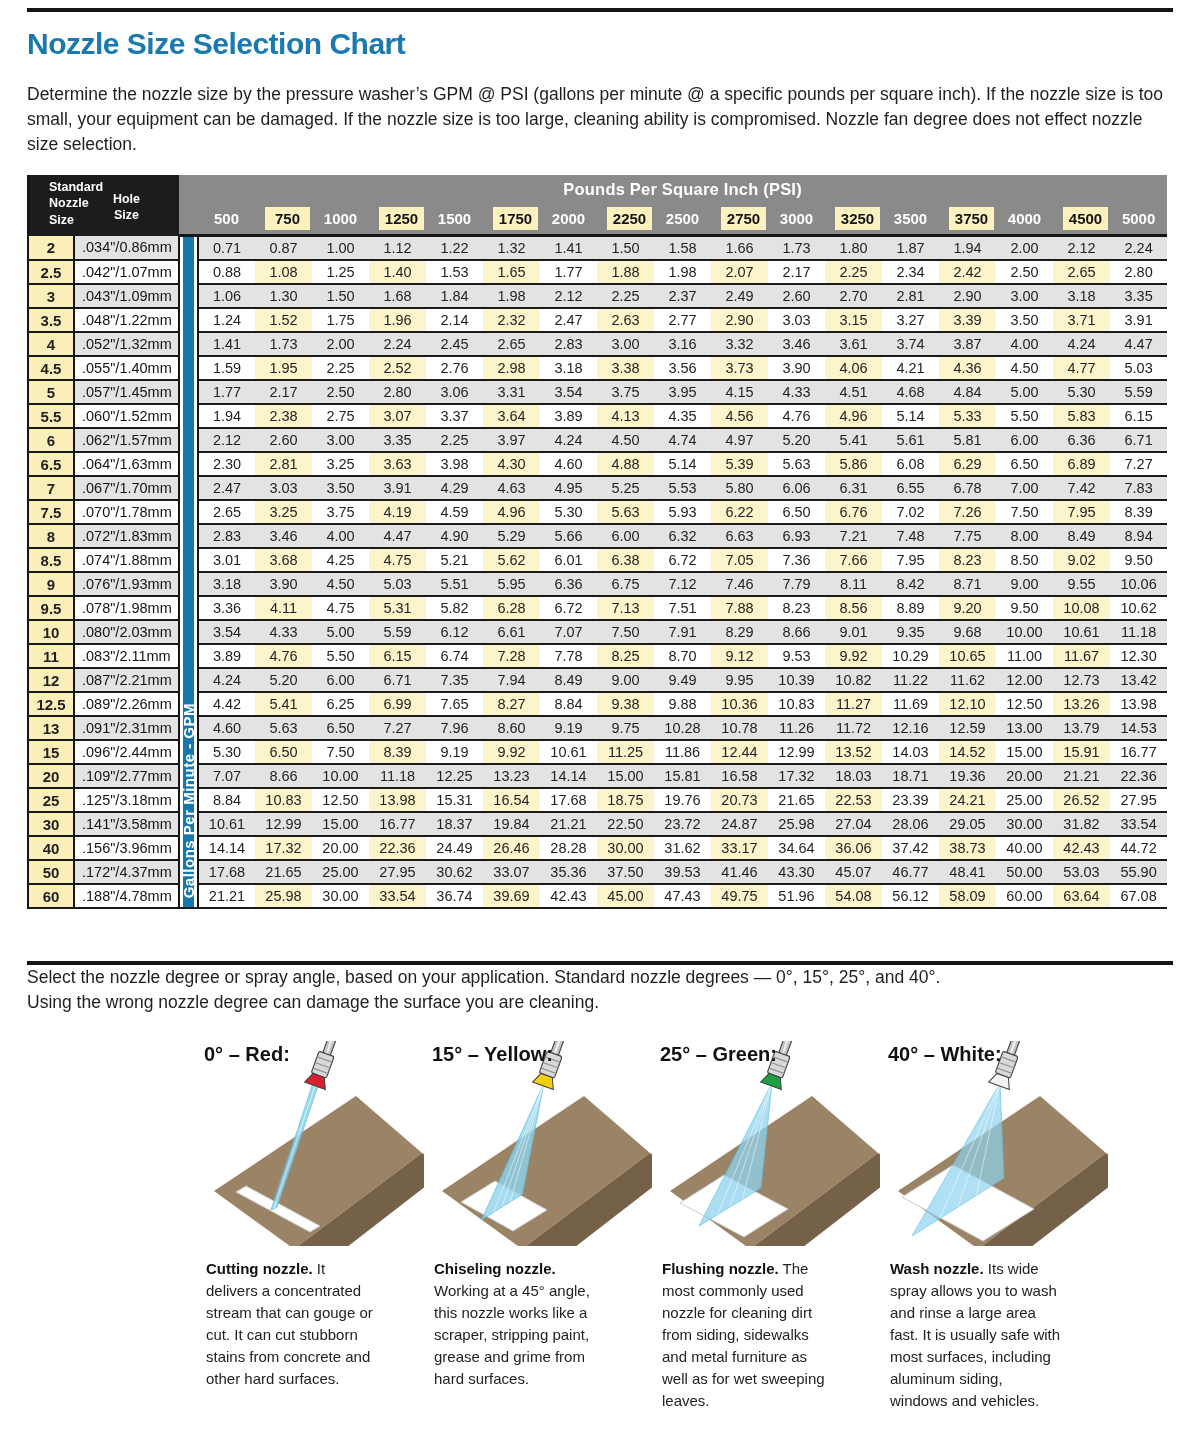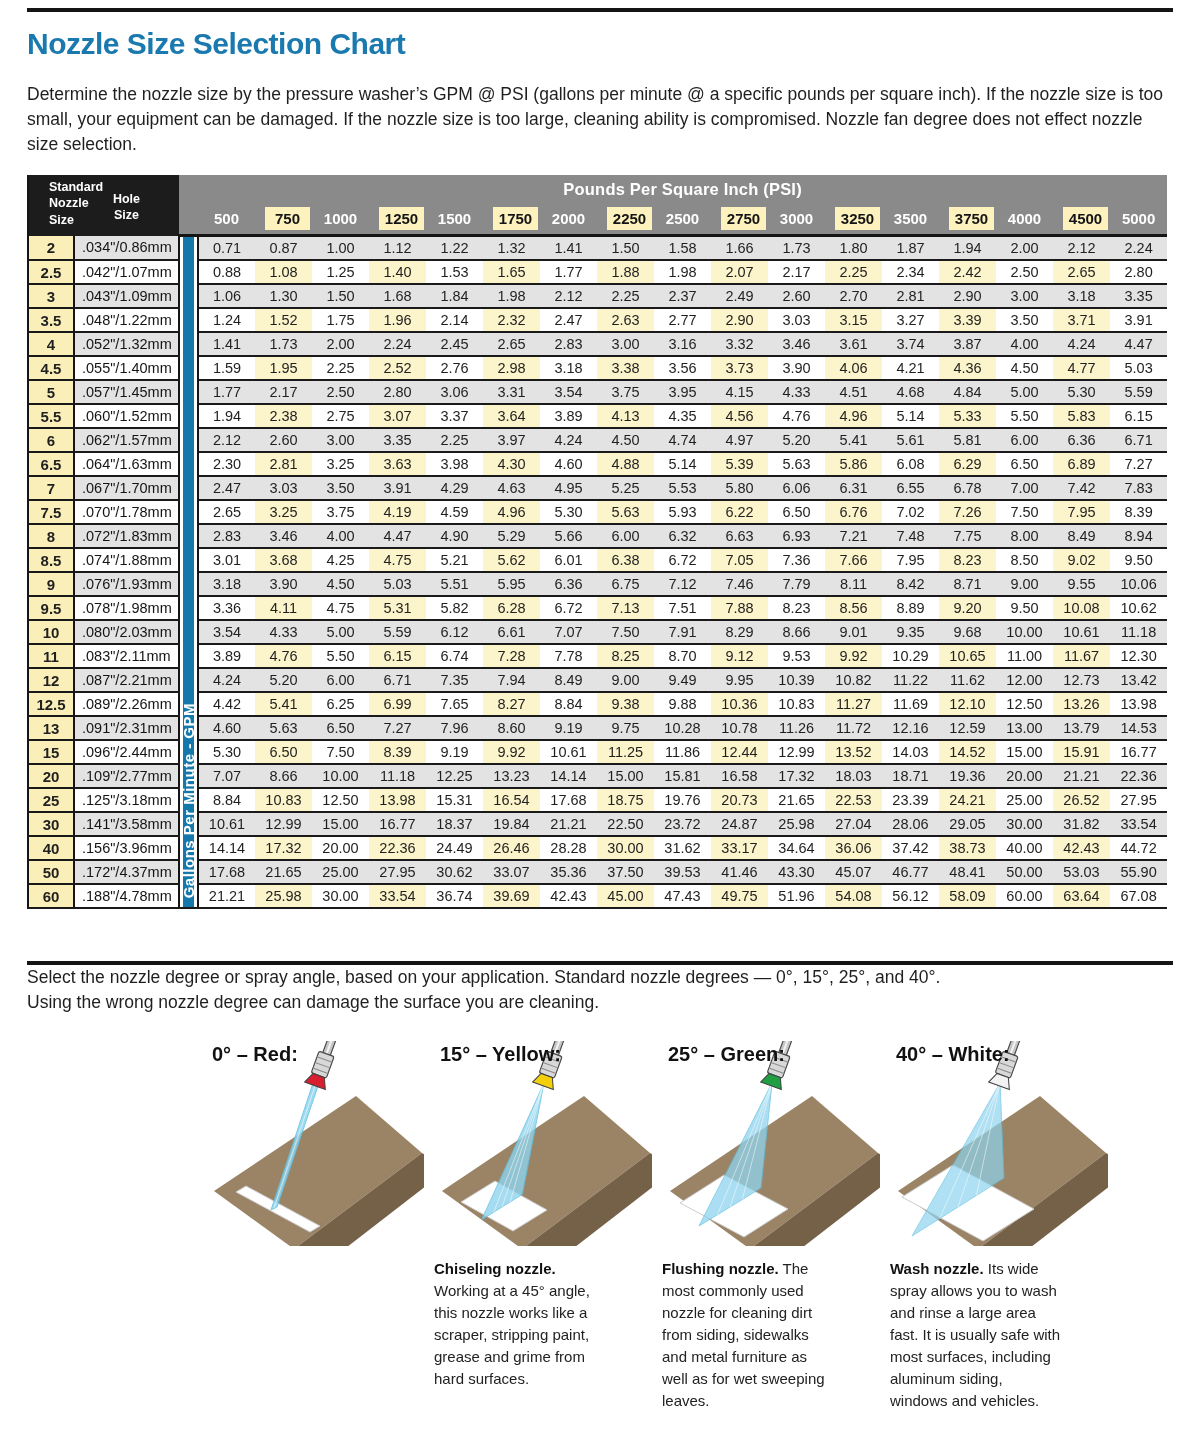--- a/index.html
+++ b/index.html
@@ -39,21 +39,21 @@
     box-shadow:inset 3px 0 0 #fff, inset -3px 0 0 #fff;vertical-align:bottom;text-align:center;}
   td.gpmbar span{display:inline-block;writing-mode:vertical-rl;transform:rotate(180deg);
     color:#fff;font-weight:bold;font-size:15px;letter-spacing:0.5px;padding:6px 0 8px 0;white-space:nowrap;}
 
   
   .section-divider{height:4px;background:#151515;margin-top:52px;}
   h2.fan-title{color:var(--accent);font-size:30px;font-weight:bold;letter-spacing:-0.5px;margin:16px 0 7px 0;}
   p.fan-intro{font-size:17.5px;line-height:25px;margin:0;white-space:pre-line;}
   .cards{display:flex;margin-left:169px;margin-top:26px;}
   .card{width:228px;position:relative;}
-  .card .deg-heading{position:absolute;top:2px;left:16px;font-size:20px;font-weight:bold;color:#111;}
+  .card .deg-heading{position:absolute;top:2px;left:8px;font-size:20px;font-weight:bold;color:#111;}
   .card svg{display:block;width:228px;height:205px;}
   .caption{width:172px;margin:12px 0 0 10px;font-size:15px;line-height:22px;color:#222;}
   .caption b{color:#111;}
 </style>
 </head>
 <body>
 
 <div class="content">
   <div class="top-rule"></div>
   <h1 class="page-title">Nozzle Size Selection Chart</h1>
@@ -756,20 +756,21 @@
           <rect x="-4" y="-88" width="8" height="58" fill="#c6c6c6" stroke="#4a4a4a" stroke-width="1.2"></rect>
           <line x1="0" y1="-88" x2="0" y2="-30" stroke="#f2f2f2" stroke-width="2"></line>
           <rect x="-8" y="-31" width="16" height="23" rx="2" fill="#d8d8d8" stroke="#4a4a4a" stroke-width="1.2"></rect>
           <line x1="-8" y1="-25" x2="8" y2="-25" stroke="#8a8a8a"></line>
           <line x1="-8" y1="-19" x2="8" y2="-19" stroke="#8a8a8a"></line>
           <line x1="-8" y1="-13" x2="8" y2="-13" stroke="#8a8a8a"></line>
           <polygon points="-6,-8 6,-8 11,3 -11,3" stroke="#3f3f3f" stroke-width="1" fill="#d81f2f"></polygon>
         </g>
       </svg>
       <div class="deg-heading">0° – Red:</div>
+      <p class="caption"><b>Cutting nozzle.</b> <span>It delivers a concentrated stream that can gouge or cut. It can cut stubborn stains from concrete and other hard surfaces.</span></p>
     </div>
 
     <div class="card">
       <svg viewBox="0 0 228 205">
         <polygon points="160,55 226,112 98,208 18,150" fill="var(--brown)"></polygon>
         <polygon points="226,112 252,128 120,230 98,208" fill="var(--brown-dark)"></polygon>
         <polygon points="123,169 89,190 37,161 71,140" fill="#ffffff" stroke="#cccccc" stroke-width="1"></polygon>
         <polygon points="120,42 57.6,178.7 98.4,153.3" fill="var(--spray)" opacity="0.8" stroke="#5fc0e2" stroke-width="1"></polygon>
         <line x1="120" y1="42" x2="69.8" y2="171.1" stroke="rgba(255,255,255,0.5)" stroke-width="1"></line>
         <line x1="120" y1="42" x2="78" y2="166" stroke="rgba(255,255,255,0.5)" stroke-width="1"></line>

